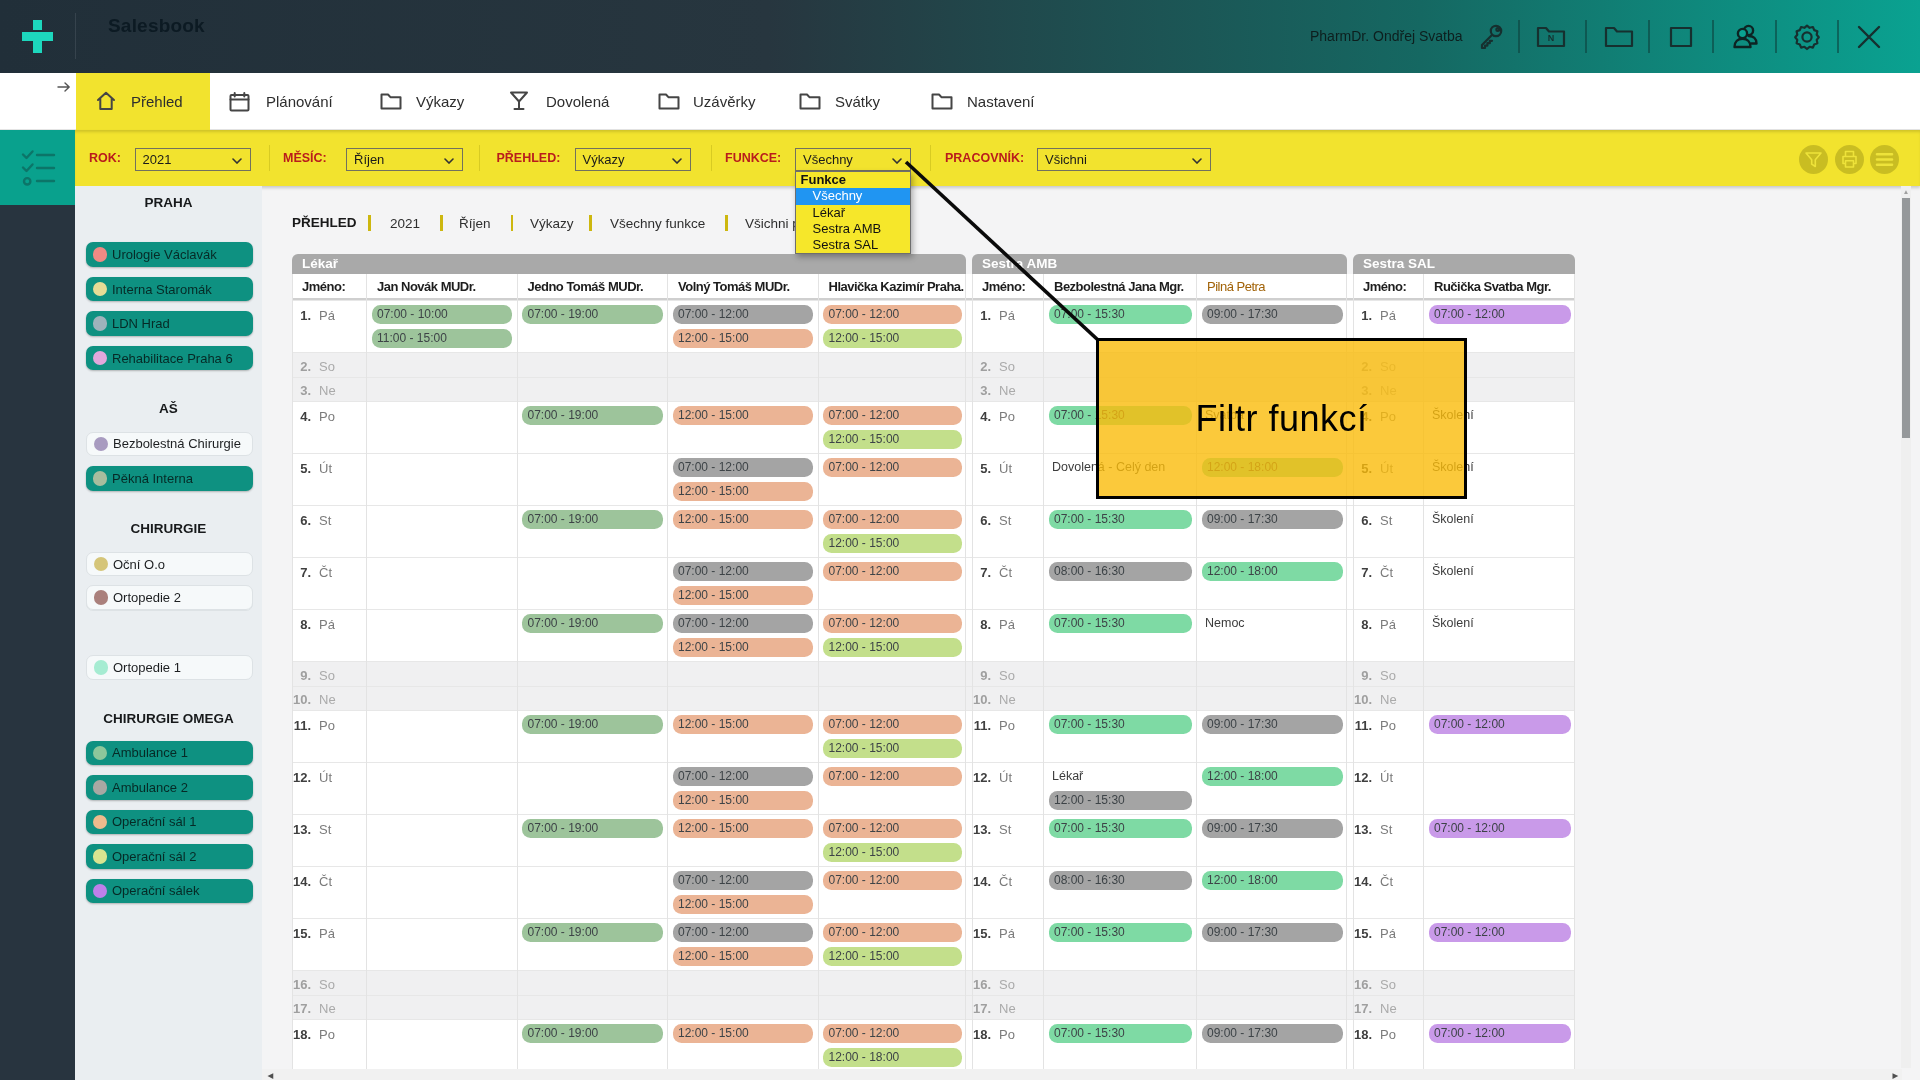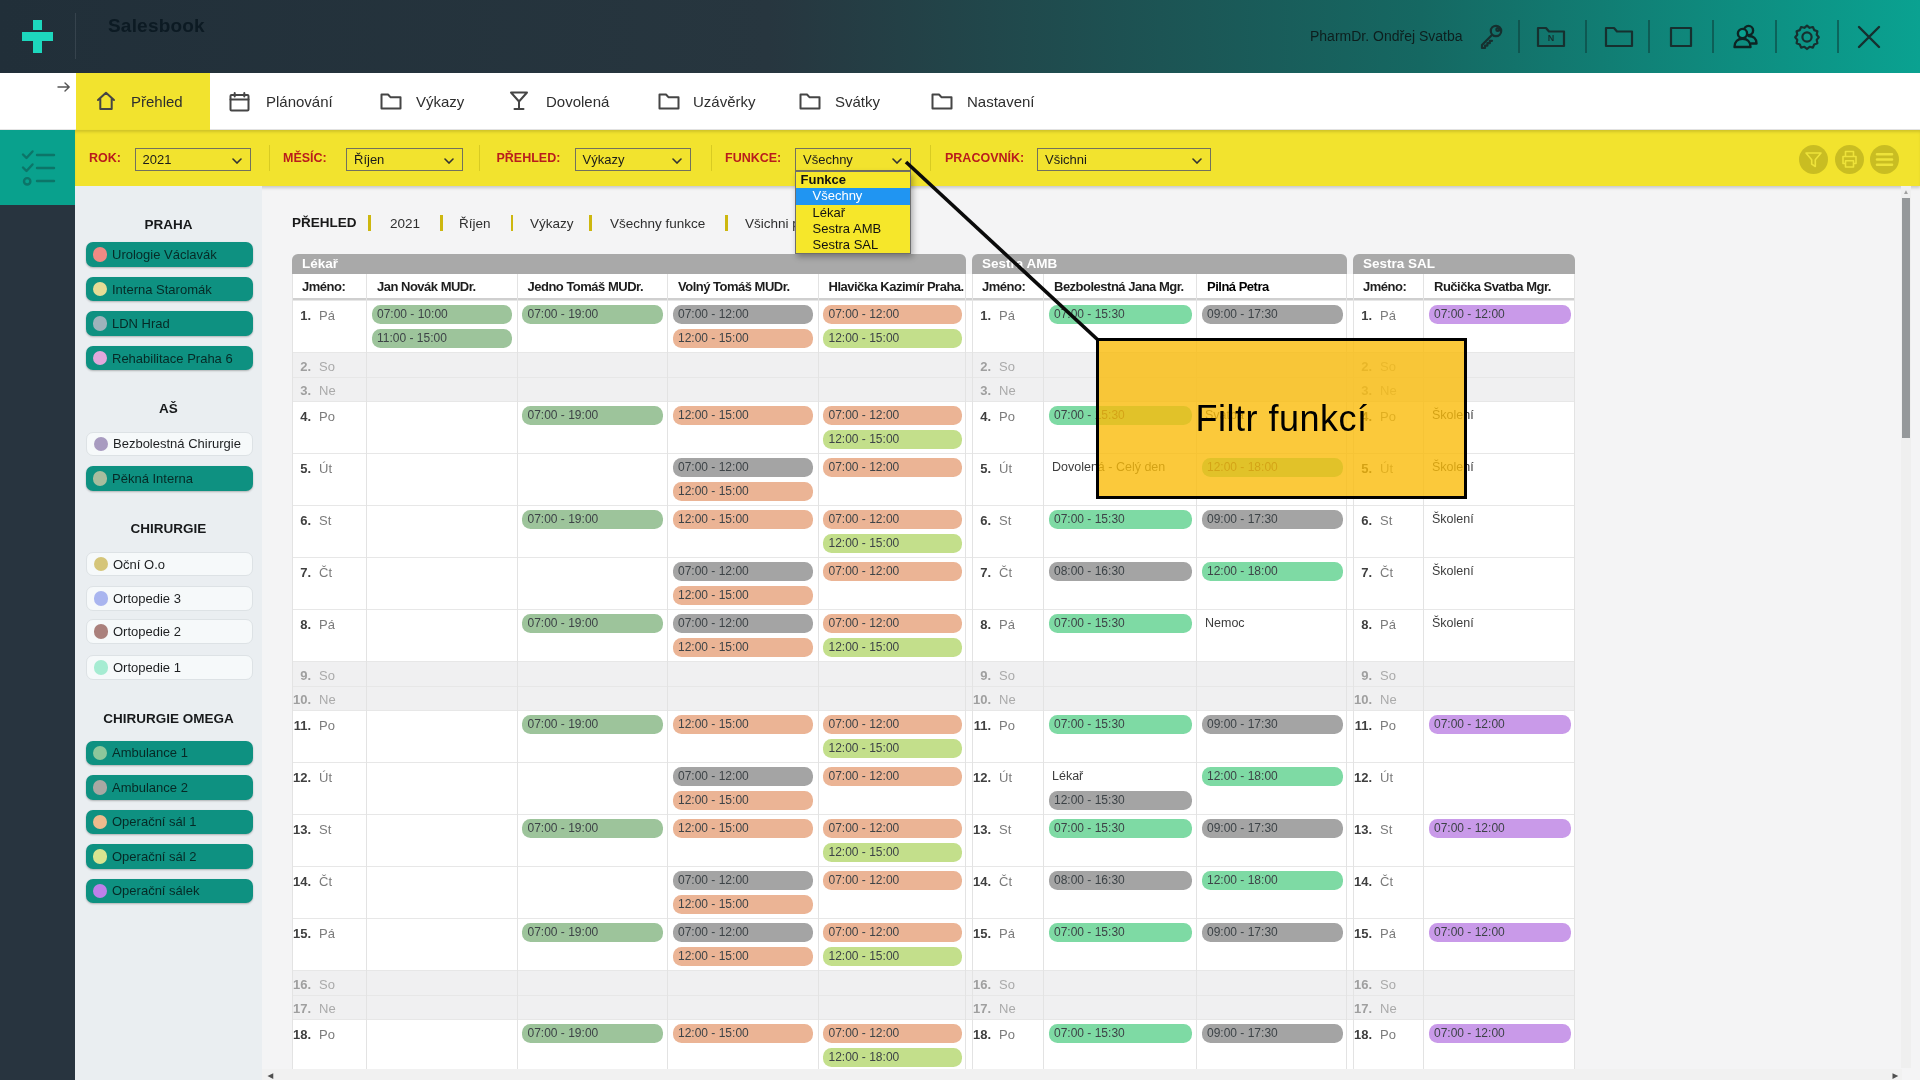--- a/index.html
+++ b/index.html
@@ -232,32 +232,32 @@
       <path d="M2 5.5 L5.5 9 L11.5 2.5"></path>
       <path d="M16 6 H33"></path>
       <path d="M2 18.5 L5.5 22 L11.5 15.5"></path>
       <path d="M16 19 H33"></path>
       <circle cx="6.2" cy="32.3" r="3.2"></circle>
       <path d="M16 32 H33"></path>
     </g>
   </svg>
 <div id="rail" class="abs"></div>
 <div id="sbar" class="abs"></div>
-<div class="abs shead" style="top:217px">PRAHA</div>
+<div class="abs shead" style="top:195px">PRAHA</div>
 <div class="abs sbtn teal" style="top:242.4px"><i style="background:#f08a84"></i>Urologie Václavák</div>
 <div class="abs sbtn teal" style="top:276.9px"><i style="background:#e7dc96"></i>Interna Staromák</div>
 <div class="abs sbtn teal" style="top:311.4px"><i style="background:#9fb3bb"></i>LDN Hrad</div>
 <div class="abs sbtn teal" style="top:345.9px"><i style="background:#e2a8dc"></i>Rehabilitace Praha 6</div>
 <div class="abs shead" style="top:400.5px">AŠ</div>
 <div class="abs sbtn lite" style="top:431.5px"><i style="background:#a89bc0"></i>Bezbolestná Chirurgie</div>
 <div class="abs sbtn teal" style="top:466px"><i style="background:#a9bd9e"></i>Pěkná Interna</div>
 <div class="abs shead" style="top:521px">CHIRURGIE</div>
 <div class="abs sbtn lite" style="top:551.8px"><i style="background:#d5c579"></i>Oční O.o</div>
 <div class="abs sbtn lite" style="top:586.3px"><i style="background:#a9b5ef"></i>Ortopedie 3</div>
-<div class="abs sbtn lite" style="top:619px"><i style="background:#aa807c"></i>Ortopedie 2</div>
+<div class="abs sbtn lite" style="top:585px"><i style="background:#aa807c"></i>Ortopedie 2</div>
 <div class="abs sbtn lite" style="top:655.3px"><i style="background:#a6ecd2"></i>Ortopedie 1</div>
 <div class="abs shead" style="top:710.5px">CHIRURGIE OMEGA</div>
 <div class="abs sbtn teal" style="top:740.6px"><i style="background:#8cc79b"></i>Ambulance 1</div>
 <div class="abs sbtn teal" style="top:775.1px"><i style="background:#a8a8a3"></i>Ambulance 2</div>
 <div class="abs sbtn teal" style="top:809.6px"><i style="background:#edbb8d"></i>Operační sál 1</div>
 <div class="abs sbtn teal" style="top:844.1px"><i style="background:#dae490"></i>Operační sál 2</div>
 <div class="abs sbtn teal" style="top:878.6px"><i style="background:#bd80ea"></i>Operační sálek</div>
 <div class="abs" style="left:292px;top:213px;font-size:13.5px;font-weight:bold;color:#191919;line-height:20px">PŘEHLED</div>
 <div class="abs" style="left:368px;top:214.5px;width:2.5px;height:16px;background:#cdb70f"></div>
 <div class="abs" style="left:440px;top:214.5px;width:2.5px;height:16px;background:#cdb70f"></div>
@@ -381,21 +381,21 @@
 <div class="abs blk" style="left:823.0px;top:819.0px;width:138.5px;background:#ebb495">07:00 - 12:00</div>
 <div class="abs blk" style="left:823.0px;top:843.0px;width:138.5px;background:#c3df8b">12:00 - 15:00</div>
 <div class="abs blk" style="left:823.0px;top:871.0px;width:138.5px;background:#ebb495">07:00 - 12:00</div>
 <div class="abs blk" style="left:823.0px;top:923.0px;width:138.5px;background:#ebb495">07:00 - 12:00</div>
 <div class="abs blk" style="left:823.0px;top:947.0px;width:138.5px;background:#c3df8b">12:00 - 15:00</div>
 <div class="abs blk" style="left:823.0px;top:1024.0px;width:138.5px;background:#ebb495">07:00 - 12:00</div>
 <div class="abs blk" style="left:823.0px;top:1048.0px;width:138.5px;background:#c3df8b">12:00 - 18:00</div>
 <div class="abs ghead" style="left:972px;top:254px;width:375px;border-radius:6px 6px 0 0">Sestra AMB</div>
 <div class="abs ch" style="left:977px;top:273.5px;width:66px;font-weight:bold;font-size:13px;color:#1d1d1d">Jméno:</div>
 <div class="abs ch" style="left:1049px;top:273.5px;width:147px;font-weight:bold;font-size:13px;color:#1d1d1d">Bezbolestná Jana Mgr.</div>
-<div class="abs ch" style="left:1202px;top:273.5px;width:145px;font-weight:bold;font-size:13px;color:#000000">Pilná Petra</div>
+<div class="abs ch" style="left:1202px;top:273.5px;width:145px;font-weight:normal;font-size:13px;color:#a16207">Pilná Petra</div>
 <div class="abs " style="left:972px;top:303.5px;width:19px;text-align:right;line-height:21px"><span class="daynum">1.</span></div>
 <div class="abs " style="left:999px;top:303.5px;line-height:21px"><span class="dayname">Pá</span></div>
 <div class="abs we" style="left:972px;top:354.75px;width:19px;text-align:right;line-height:21px"><span class="daynum">2.</span></div>
 <div class="abs we" style="left:999px;top:354.75px;line-height:21px"><span class="dayname">So</span></div>
 <div class="abs we" style="left:972px;top:379.25px;width:19px;text-align:right;line-height:21px"><span class="daynum">3.</span></div>
 <div class="abs we" style="left:999px;top:379.25px;line-height:21px"><span class="dayname">Ne</span></div>
 <div class="abs " style="left:972px;top:404.5px;width:19px;text-align:right;line-height:21px"><span class="daynum">4.</span></div>
 <div class="abs " style="left:999px;top:404.5px;line-height:21px"><span class="dayname">Po</span></div>
 <div class="abs " style="left:972px;top:456.5px;width:19px;text-align:right;line-height:21px"><span class="daynum">5.</span></div>
 <div class="abs " style="left:999px;top:456.5px;line-height:21px"><span class="dayname">Út</span></div>

